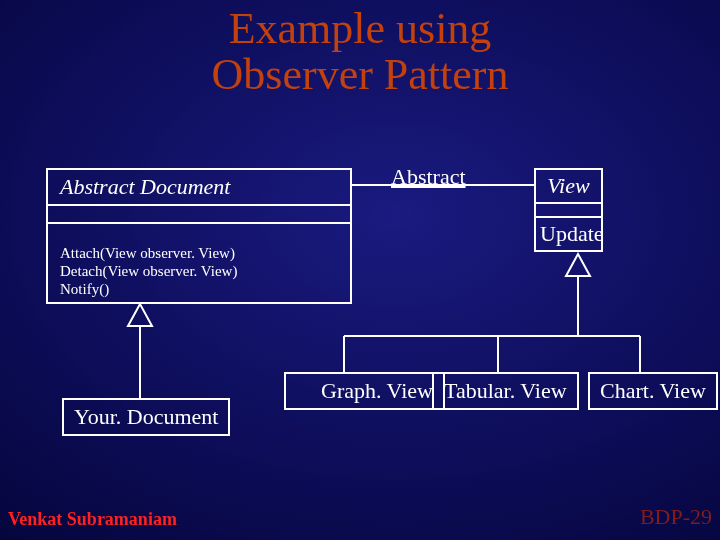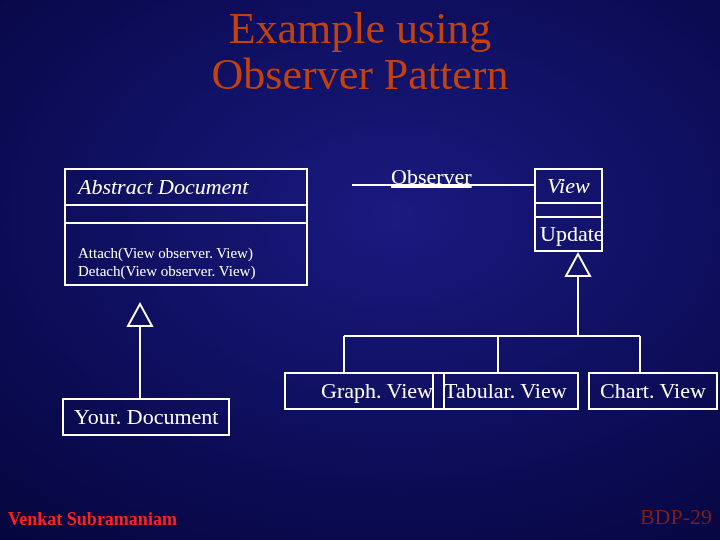--- a/index.html
+++ b/index.html
@@ -103,40 +103,41 @@
   }
 </style>
 </head>
 <body>
 
 <div class="title">
   <span>Example using</span><br>
   <span>Observer Pattern</span>
 </div>
 
-<div class="umlbox" style="left:64px; top:168px; width:244px;">
+<div class="umlbox" style="left:46px; top:168px; width:306px;">
   <div class="class-name">Abstract Document</div>
   <div class="divider"></div>
   <div class="section" style="height:12px;"></div>
   <div class="divider"></div>
   <div class="ops">
     <div>Attach(View observer. View)</div>
     <div>Detach(View observer. View)</div>
+    <div>Notify()</div>
   </div>
 </div>
 
 <div class="viewbox" style="left:534px; top:168px; width:69px;">
   <div class="vname">View</div>
   <div class="divider"></div>
   <div style="height:12px;"></div>
   <div class="divider"></div>
   <div class="vop">Update</div>
 </div>
 
-<div class="assoc-label" style="left:391px; top:164px;">Observer</div>
+<div class="assoc-label" style="left:391px; top:164px;">Abstract</div>
 
 <div class="simplebox" style="left:62px; top:398px;">Your. Document</div>
 
 <div class="simplebox" style="left:284px; top:372px;padding-left:35px;">Graph. View</div>
 
 <div class="simplebox" style="left:432px; top:372px;">Tabular. View</div>
 
 <div class="simplebox" style="left:588px; top:372px;">Chart. View</div>
 
 <div class="footer-left">Venkat Subramaniam</div>

